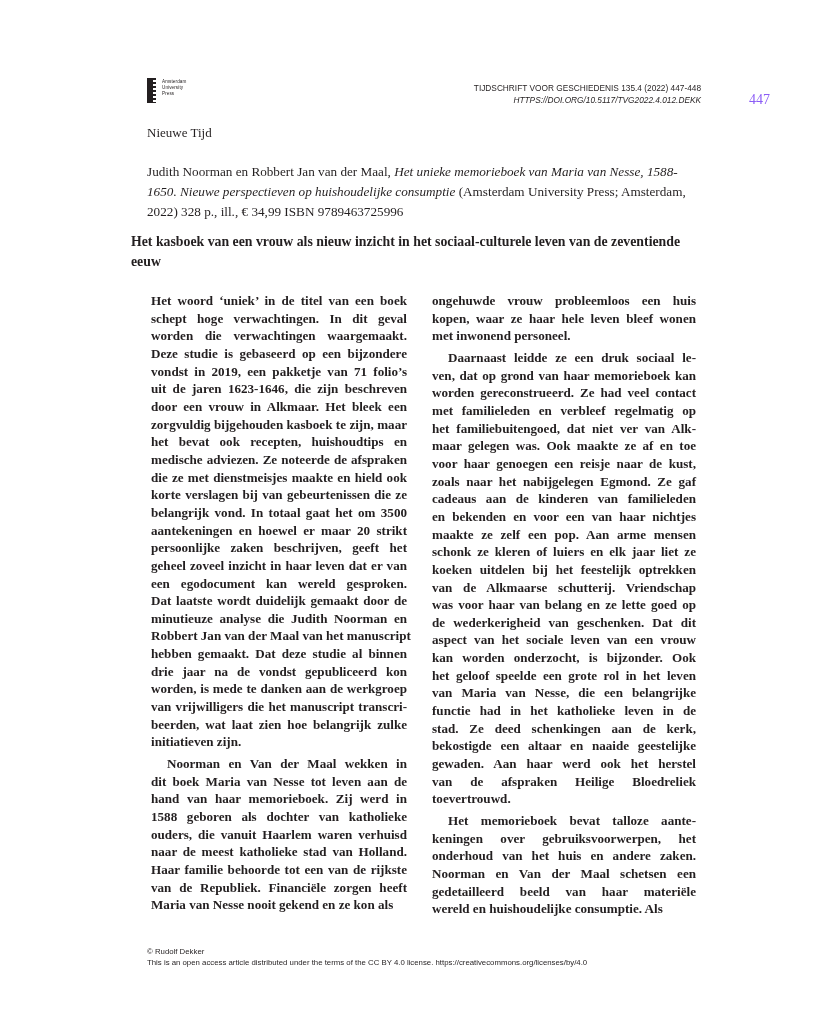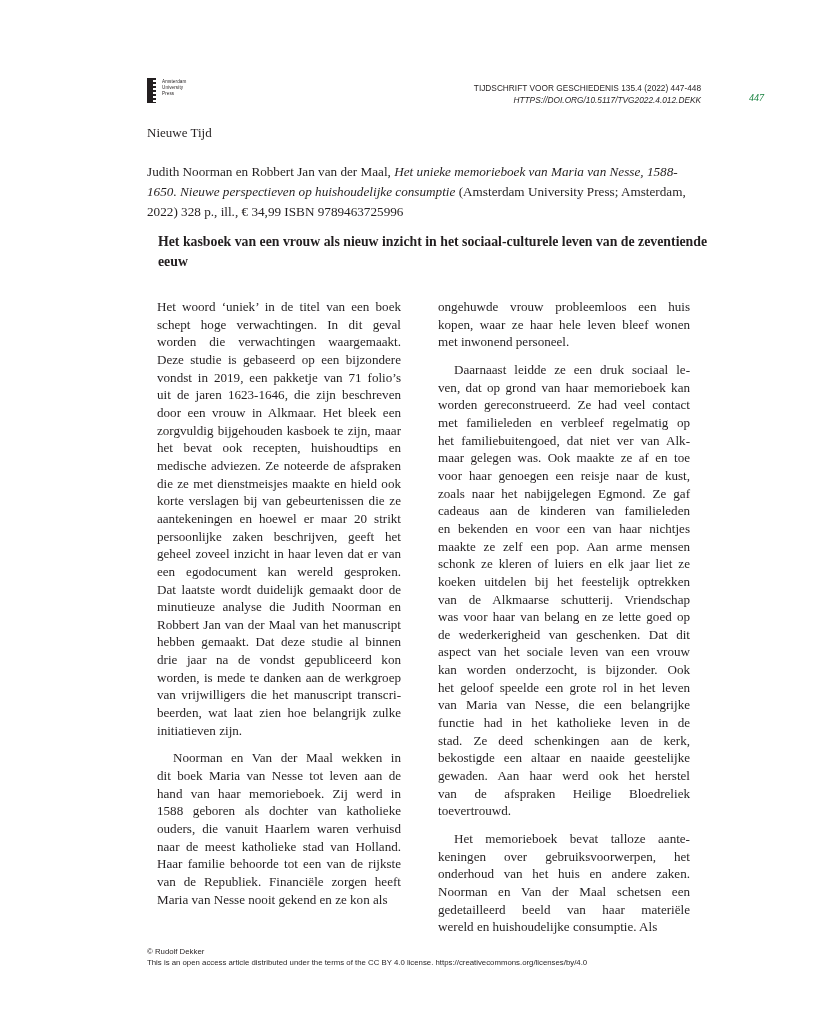--- a/index.html
+++ b/index.html
@@ -10,33 +10,33 @@
     .logo { position: absolute; left: 147px; top: 78px; display: flex; align-items: flex-start; }
     .logo-mark { width: 7px; height: 25px; background: #231f20; position: relative; }
     .logo-mark::after {
       content: ""; position: absolute; right: -2px; top: 0; width: 3px; height: 25px;
       background: repeating-linear-gradient(to bottom, #231f20 0 2px, #ffffff 2px 4px);
     }
     .logo-text { margin-left: 8px; font-size: 4.6px; line-height: 6.2px; color: #231f20; letter-spacing: 0.1px; padding-top: 1px; }
 
     .journal { position: absolute; right: 130px; top: 82px; text-align: right; font-size: 8.3px; line-height: 12px; color: #231f20; }
     .journal .doi { font-style: italic; }
-    .page-num { position: absolute; left: 749px; top: 92px; font-size: 10px; color: #15803d; font-style: italic; }
+    .page-num { position: absolute; left: 749px; top: 92px; font-size: 14px; color: #8b5cf6; }
 
     .section { position: absolute; left: 147px; top: 125px; font-size: 13px; }
 
     .citation { position: absolute; left: 147px; top: 162px; width: 556px; font-size: 13.2px; line-height: 20px; }
     .citation i { font-style: italic; }
 
-    .title { position: absolute; left: 158px; top: 232px; width: 556px; font-size: 13.8px; line-height: 20px; font-weight: bold; }
+    .title { position: absolute; left: 131px; top: 232px; width: 556px; font-size: 13.8px; line-height: 20px; font-weight: bold; }
 
     .col { position: absolute; top: 288px; font-size: 13.1px; line-height: 17.65px; text-align: justify; }
     .col.left { left: 147px; width: 264px; }
     .col.right { left: 428px; width: 272px; }
-    .col p { margin: 10px; }
+    .col p { margin: 4px; font-weight: bold; }
     .col p.indent { text-indent: 16px; }
     .col .ln { display: block; white-space: nowrap; text-align: justify; text-align-last: justify; }
     .col .ln.last { text-align-last: left; }
 
     .footer { position: absolute; left: 147px; top: 946px; font-size: 7.8px; line-height: 11px; color: #231f20; }
   </style>
 </head>
 <body>
 
 <div class="logo sans">
@@ -69,20 +69,21 @@
       <span class="ln">worden die verwachtingen waargemaakt.</span>
       <span class="ln">Deze studie is gebaseerd op een bijzondere</span>
       <span class="ln">vondst in 2019, een pakketje van 71 folio’s</span>
       <span class="ln">uit de jaren 1623-1646, die zijn beschreven</span>
       <span class="ln">door een vrouw in Alkmaar. Het bleek een</span>
       <span class="ln">zorgvuldig bijgehouden kasboek te zijn, maar</span>
       <span class="ln">het bevat ook recepten, huishoudtips en</span>
       <span class="ln">medische adviezen. Ze noteerde de afspraken</span>
       <span class="ln">die ze met dienstmeisjes maakte en hield ook</span>
       <span class="ln">korte verslagen bij van gebeurtenissen die ze</span>
+      <span class="ln">belangrijk vond. In totaal gaat het om 3500</span>
       <span class="ln">aantekeningen en hoewel er maar 20 strikt</span>
       <span class="ln">persoonlijke zaken beschrijven, geeft het</span>
       <span class="ln">geheel zoveel inzicht in haar leven dat er van</span>
       <span class="ln">een egodocument kan wereld gesproken.</span>
       <span class="ln">Dat laatste wordt duidelijk gemaakt door de</span>
       <span class="ln">minutieuze analyse die Judith Noorman en</span>
       <span class="ln">Robbert Jan van der Maal van het manuscript</span>
       <span class="ln">hebben gemaakt. Dat deze studie al binnen</span>
       <span class="ln">drie jaar na de vondst gepubliceerd kon</span>
       <span class="ln">worden, is mede te danken aan de werkgroep</span>

